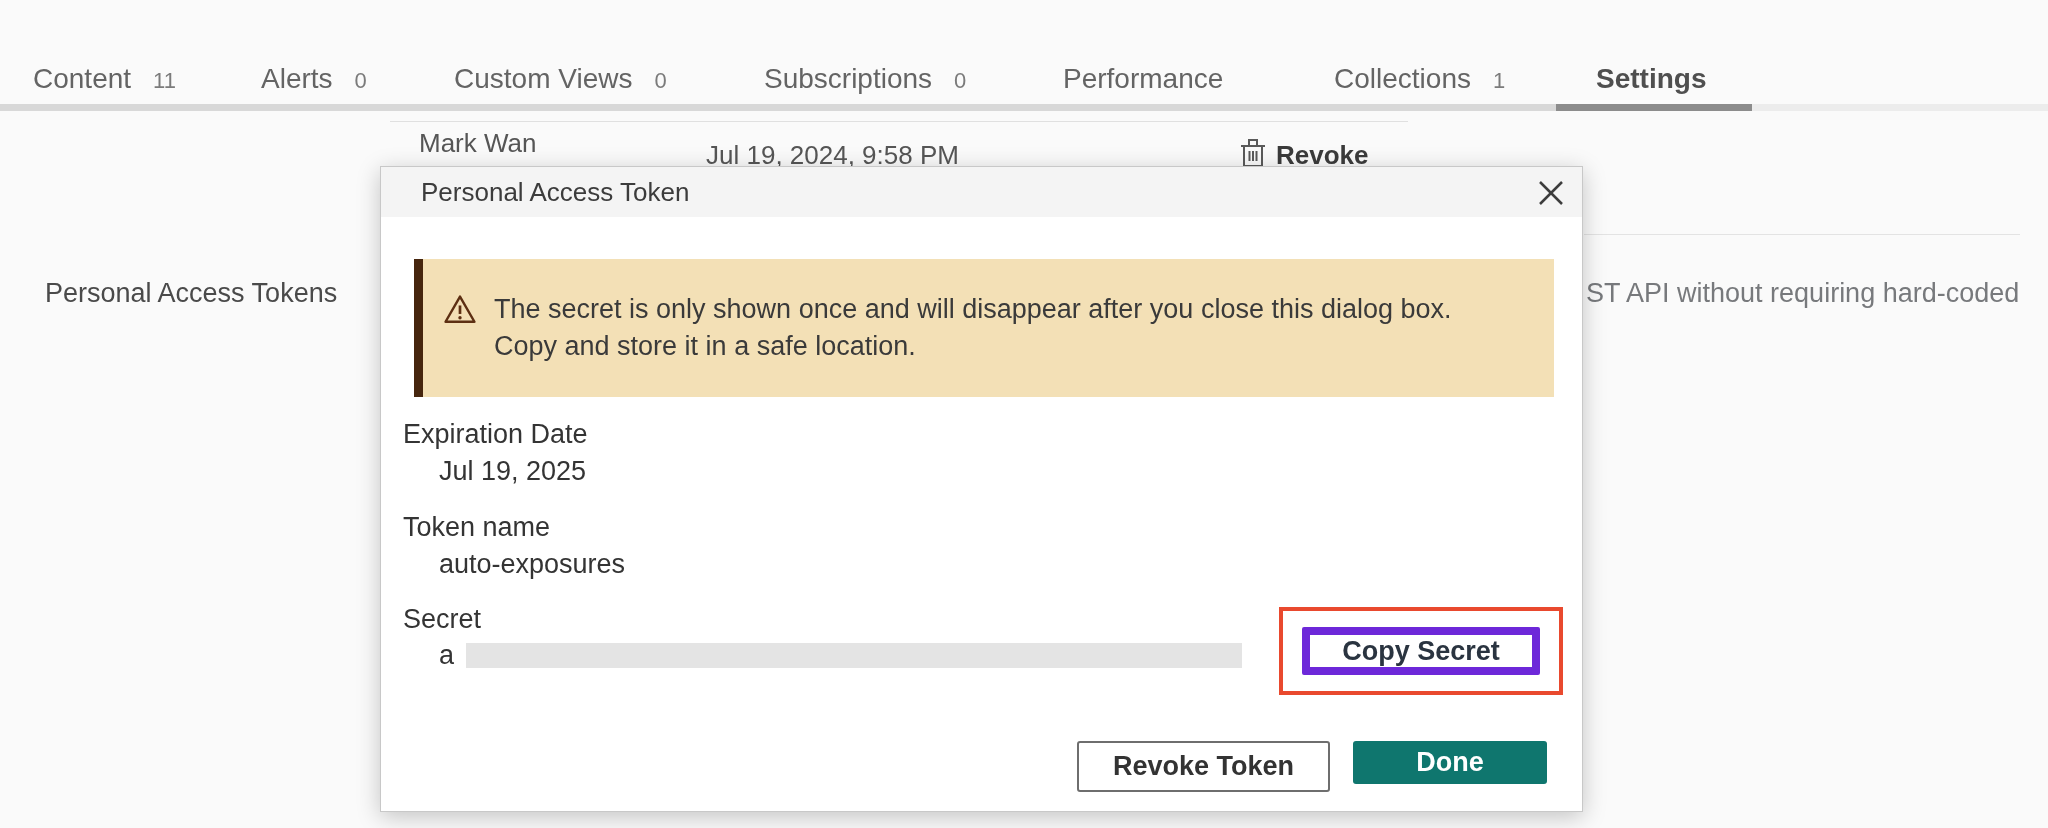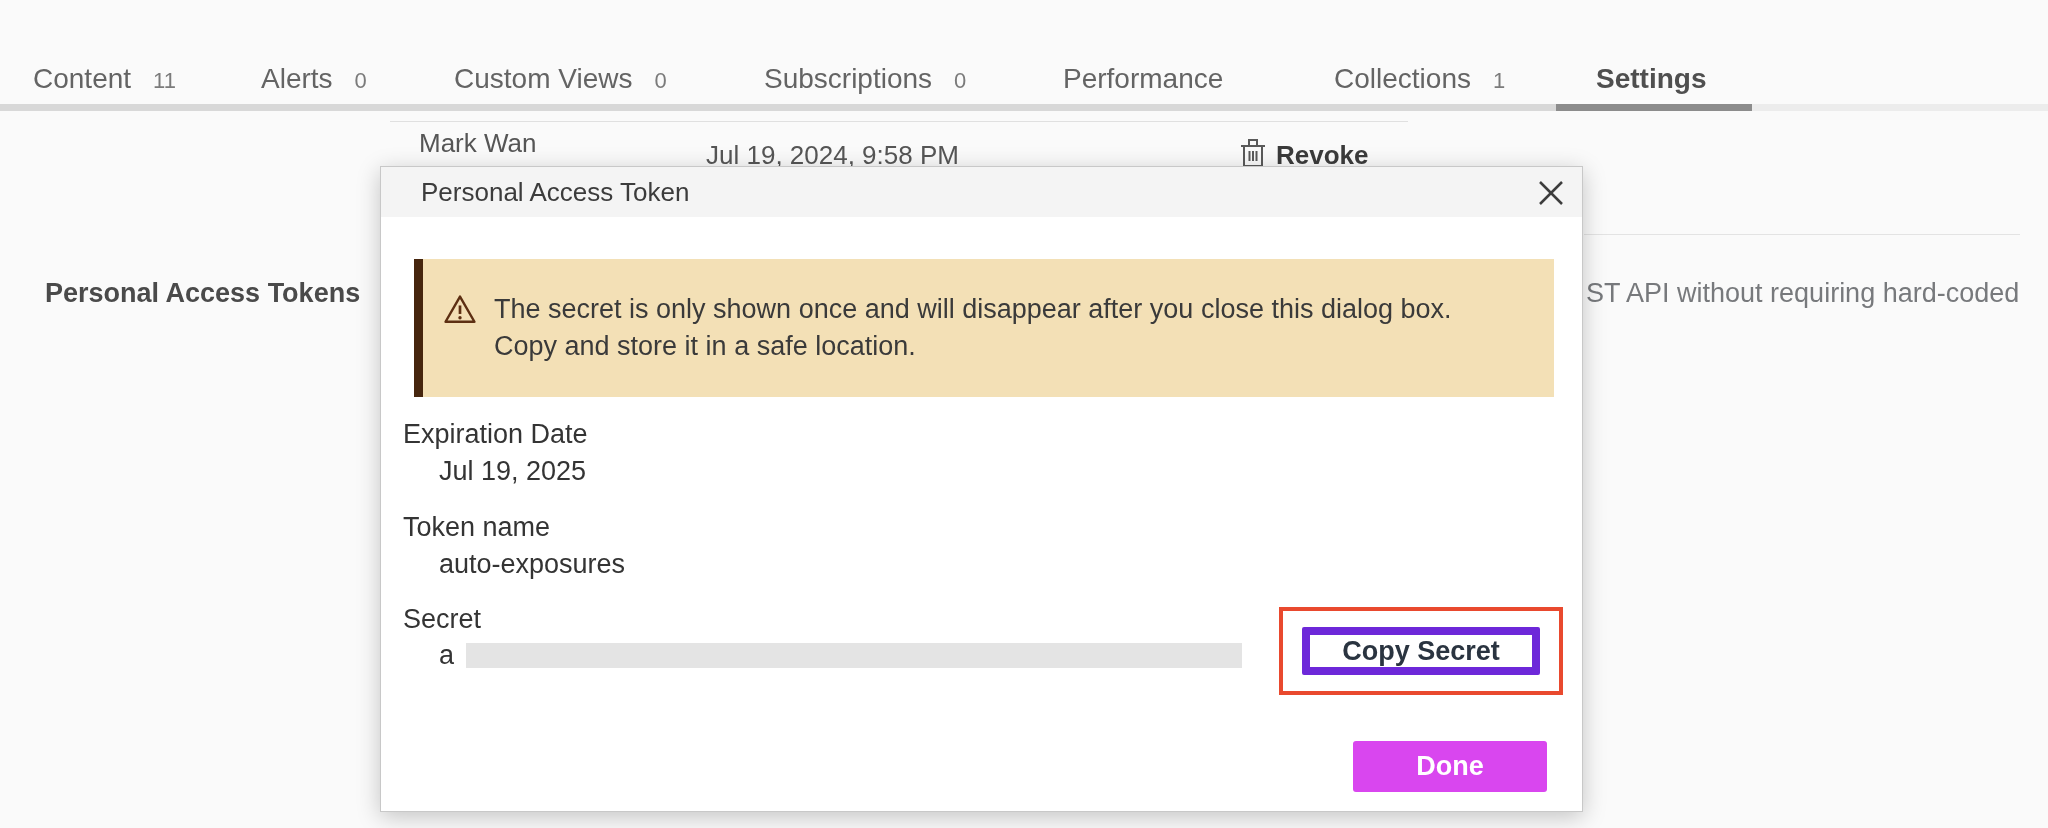--- a/index.html
+++ b/index.html
@@ -14,21 +14,21 @@
   .track.seg1 { left:0; width:1556px; background:#d8d8d8; }
   .track.seg2 { left:1556px; width:196px; background:#8c8c8c; }
   .track.seg3 { left:1752px; width:296px; background:#ececec; }
 
   
   .bg-row-divider { position:absolute; top:121px; left:390px; width:1018px; height:1px; background:#e0e0e0; }
   .bg-user { position:absolute; top:128px; left:419px; font-size:26px; color:#565656; }
   .bg-time { position:absolute; top:140px; left:706px; font-size:26px; color:#565656; }
   .bg-trash { position:absolute; top:138px; left:1240px; width:26px; height:30px; }
   .bg-revoke { position:absolute; top:140px; left:1276px; font-size:26px; font-weight:bold; color:#3b3b3b; }
-  .section-label { position:absolute; top:278px; left:45px; font-size:27px; font-weight:bold; color:#4a4a4a; }
+  .section-label { position:absolute; top:278px; left:45px; font-size:27px; font-weight:normal; color:#4a4a4a; }
   .right-divider { position:absolute; top:234px; left:1584px; width:436px; height:1px; background:#e3e3e3; }
   .right-desc { position:absolute; top:278px; left:1586px; font-size:27px; color:#77797c; white-space:nowrap; }
 
   
   .modal { position:absolute; left:380px; top:166px; width:1203px; height:646px; background:#ffffff;
            border:1px solid #c8c8c8; box-shadow:0 5px 22px rgba(0,0,0,0.22); }
   .modal-header { position:absolute; left:0; top:0; right:0; height:50px; background:#f4f4f4; }
   .modal-title { position:absolute; left:40px; top:0; line-height:50px; font-size:26px; color:#3c3c3c; }
   .modal-close { position:absolute; right:14px; top:9px; width:34px; height:34px; cursor:pointer; display:flex; align-items:center; justify-content:center; }
 
@@ -47,21 +47,21 @@
   .secret-mask { width:776px; height:25px; background:#e4e4e4; margin-left:12px; }
 
   .annot-rect { position:absolute; left:898px; top:440px; width:284px; height:88px; border:4px solid #e9492e;
                 display:flex; align-items:center; justify-content:center; }
   .btn-copy { width:238px; height:48px; background:#ffffff; border:8px solid #6d28d9; border-radius:2px;
               font-size:27px; font-weight:bold; color:#2a3440; font-family:"Liberation Sans",sans-serif; cursor:pointer; }
 
   .btn-revoke { position:absolute; left:696px; top:574px; width:253px; height:51px; background:#ffffff;
                 border:2px solid #6e6e6e; border-radius:3px; font-size:27px; font-weight:bold; color:#333333;
                 font-family:"Liberation Sans",sans-serif; cursor:pointer; }
-  .btn-done { position:absolute; left:972px; top:574px; width:194px; height:51px; background:#d946ef;
+  .btn-done { position:absolute; left:972px; top:574px; width:194px; height:43px; background:#0f766e;
               border:none; border-radius:3px; font-size:27px; font-weight:bold; color:#ffffff;
               font-family:"Liberation Sans",sans-serif; cursor:pointer; }
 </style>
 </head>
 <body>
 
 <div class="tab" style="left:33px">
   <span>Content</span><span class="count">11</span>
 </div>
 <div class="tab" style="left:261px">
@@ -135,14 +135,15 @@
   <div class="field-label lbl-secret">Secret</div>
   <div class="secret-row">
     <span class="secret-char">a</span>
     <span class="secret-mask"></span>
   </div>
 
   <div class="annot-rect">
     <button class="btn-copy">Copy Secret</button>
   </div>
 
+  <button class="btn-revoke">Revoke Token</button>
   <button class="btn-done">Done</button>
 </div>
 
 </body></html>

